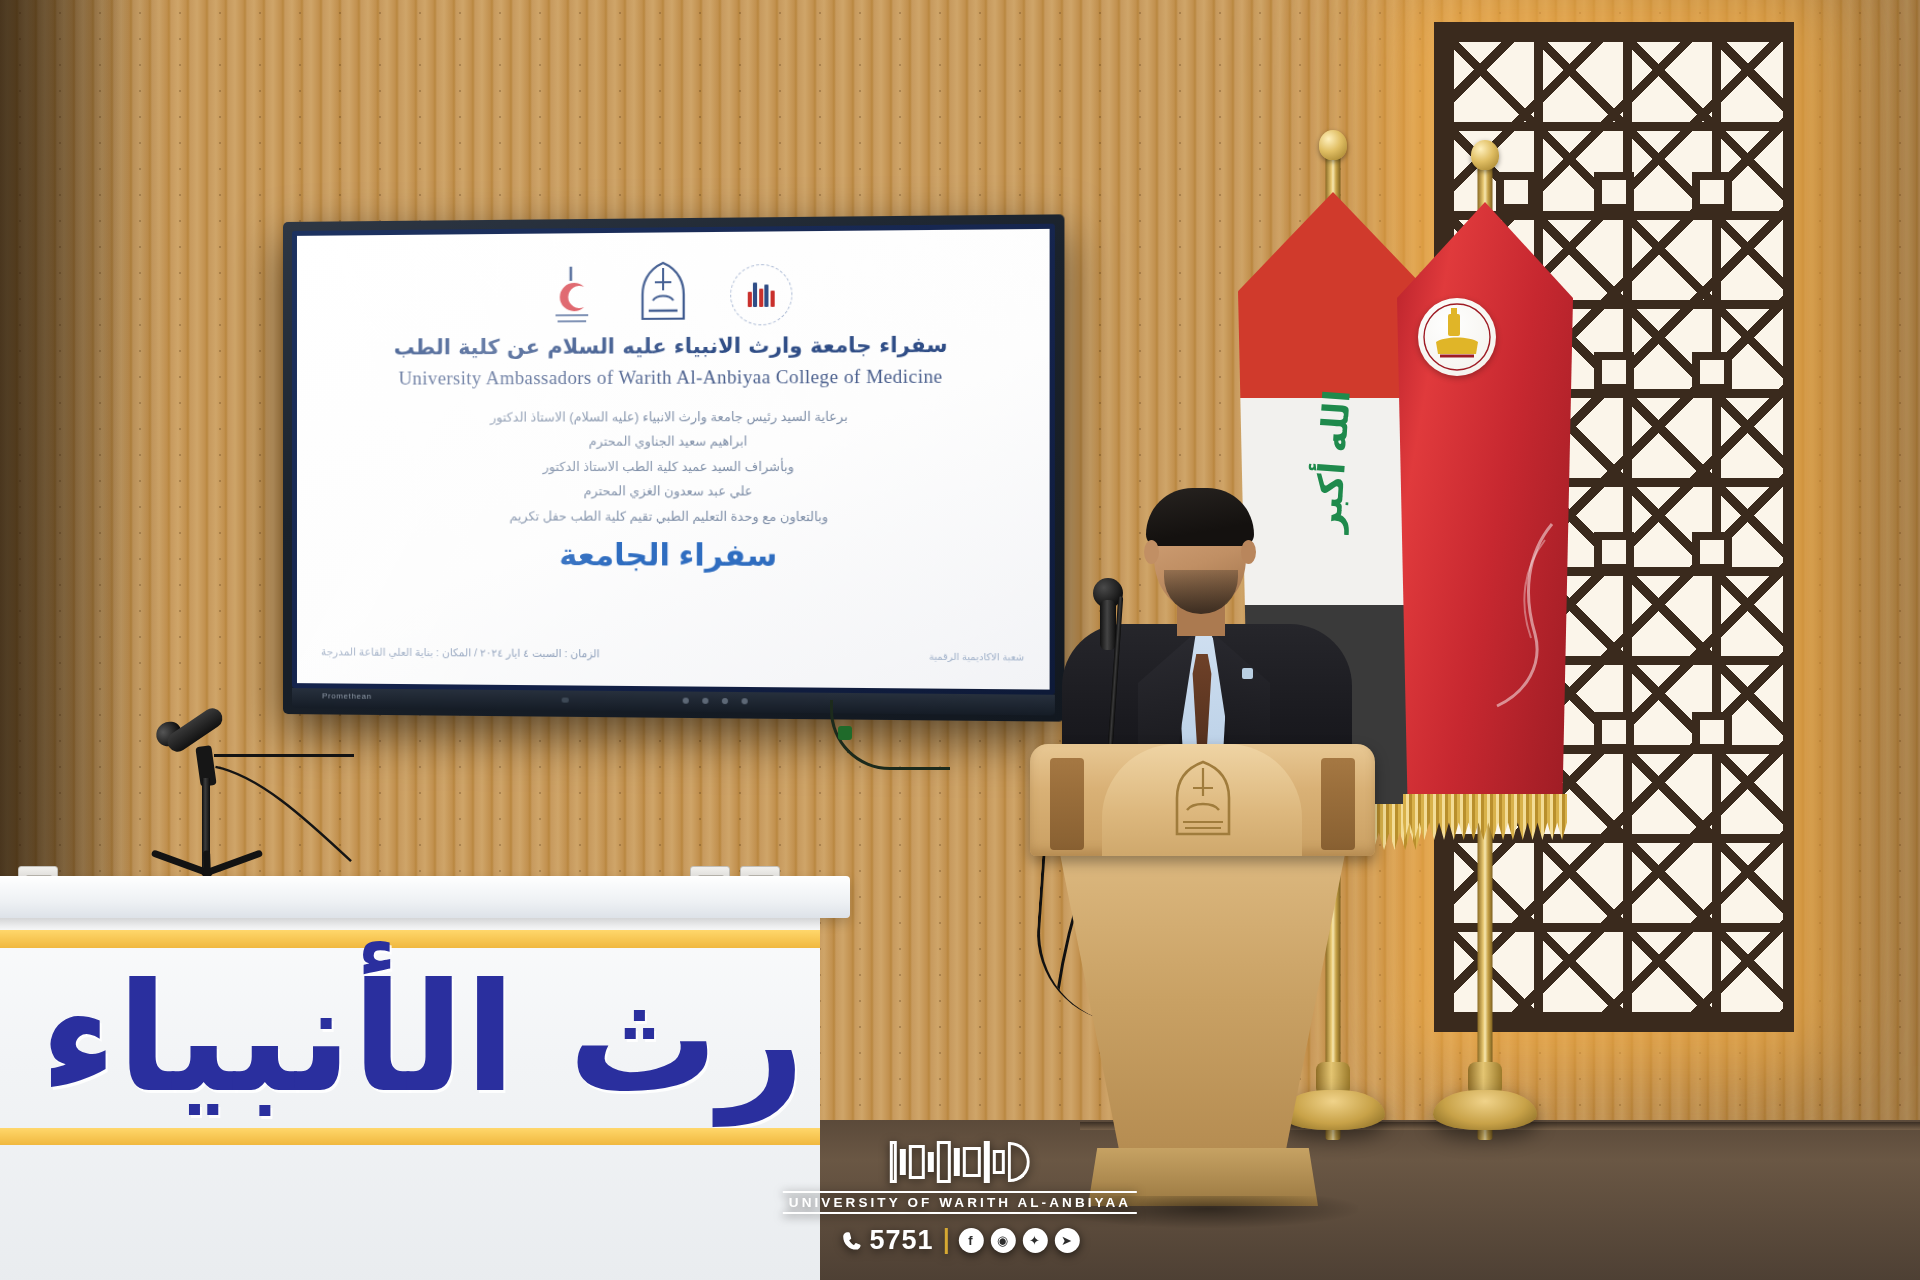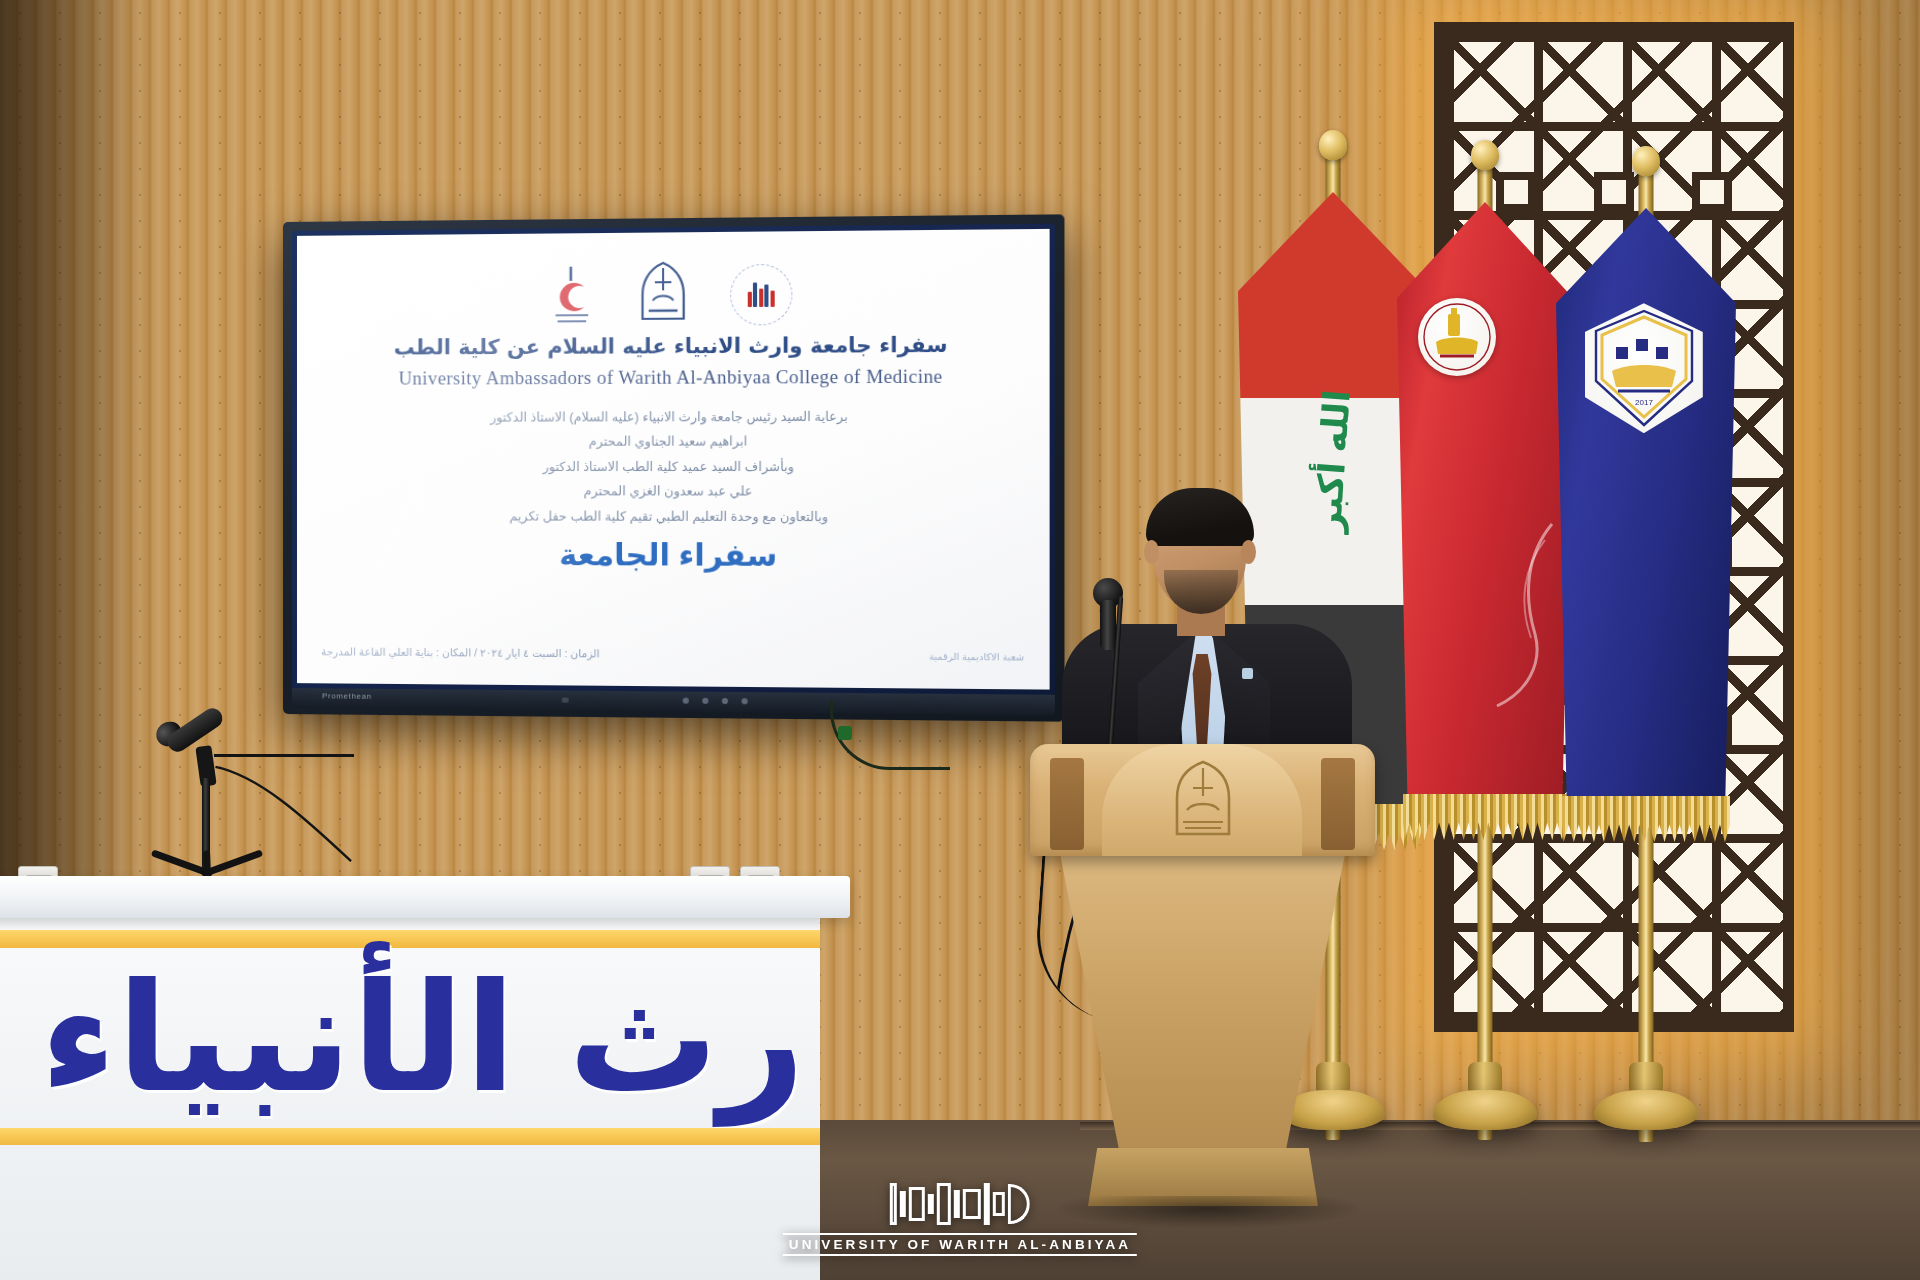--- a/index.html
+++ b/index.html
@@ -553,42 +553,20 @@
       <svg class="red-calli" viewBox="0 0 110 200" aria-hidden="true">
         <path d="M95 10 C70 40 66 80 78 120 C86 150 70 178 40 192" stroke="rgba(255,255,255,.55)" stroke-width="3" fill="none"></path>
         <path d="M88 26 C66 54 62 90 74 124" stroke="rgba(255,255,255,.4)" stroke-width="2" fill="none"></path>
       </svg>
     </div>
     <div class="fringe" style="top:634px;width:164px"></div>
     <div class="stand-neck" style="top:902px"></div>
     <div class="stand" style="top:930px"></div>
   </div>
 
-  <div class="flag" style="left:1548px;top:166px;width:196px;height:1006px">
-    <div class="pole" style="top:0;height:976px"></div>
-    <div class="finial"></div>
-    <div class="cloth" style="top:42px;width:180px;height:596px">
-      <div class="blue-cloth"></div>
-      <div class="blue-emblem">
-        <svg width="112" height="126" viewBox="0 0 112 126" aria-hidden="true">
-          <path d="M56 6 L104 26 L104 76 L56 120 L8 76 L8 26 Z" fill="none" stroke="#252c82" stroke-width="2.4"></path>
-          <path d="M56 12 L98 30 L98 74 L56 112 L14 74 L14 30 Z" fill="none" stroke="#e8c04a" stroke-width="3"></path>
-          <rect x="28" y="42" width="12" height="12" fill="#252c82"></rect>
-          <rect x="48" y="34" width="12" height="12" fill="#252c82"></rect>
-          <rect x="68" y="42" width="12" height="12" fill="#252c82"></rect>
-          <path d="M24 66 C40 58 72 58 88 66 L84 82 L28 82 Z" fill="#e8c04a"></path>
-          <path d="M30 86 L82 86" stroke="#252c82" stroke-width="3"></path>
-          <text x="56" y="100" font-size="8" fill="#252c82" text-anchor="middle" font-family="Liberation Sans, sans-serif">2017</text>
-        </svg>
-      </div>
-    </div>
-    <div class="fringe" style="top:630px;width:168px"></div>
-    <div class="stand-neck" style="top:896px"></div>
-    <div class="stand" style="top:924px"></div>
-  </div>
 
   <div class="speaker">
     <div class="sp-shoulders"></div>
     <div class="sp-shirt"></div>
     <div class="sp-tie"></div>
     <div class="sp-lapel-l"></div>
     <div class="sp-lapel-r"></div>
     <div class="sp-pin"></div>
     <div class="sp-neck"></div>
     <div class="sp-head"></div>
@@ -639,15 +617,30 @@
         <b style="width:16px;height:34px"></b>
       <b style="width:6px;height:20px"></b>
         <b style="width:14px"></b>
         <b style="width:5px;height:28px"></b>
       <b style="width:18px;height:30px"></b>
         <b style="width:6px"></b>
         <b style="width:12px;height:24px"></b>
       <b style="width:22px;height:40px;border-radius:0 20px 20px 0"></b>
     </div>
     <div class="wm-name">UNIVERSITY OF WARITH AL-ANBIYAA</div>
+    <div class="wm-row">
+      <span class="wm-phone">
+        <svg width="22" height="22" viewBox="0 0 24 24" aria-hidden="true">
+          <path d="M6.6 2.5 C4.4 3 2.6 5 2.6 7 c0 8 6.4 14.4 14.4 14.4 2 0 4-1.8 4.5-4 .2-.8-.2-1.3-.9-1.6l-3.5-1.4c-.7-.3-1.3 0-1.7.6l-1 1.5c-2.3-1.1-4.2-3-5.3-5.3l1.5-1c.6-.4.9-1 .6-1.7L9.8 3.4c-.3-.7-.8-1.1-1.6-.9z" fill="#fff"></path>
+        </svg>
+        <span>5751</span>
+      </span>
+      <span class="wm-sep"></span>
+      <span class="wm-social">
+        <span>f</span>
+        <span>◉</span>
+        <span>✦</span>
+        <span>➤</span>
+      </span>
+    </div>
   </div>
 
 </div>
 
 </body></html>

